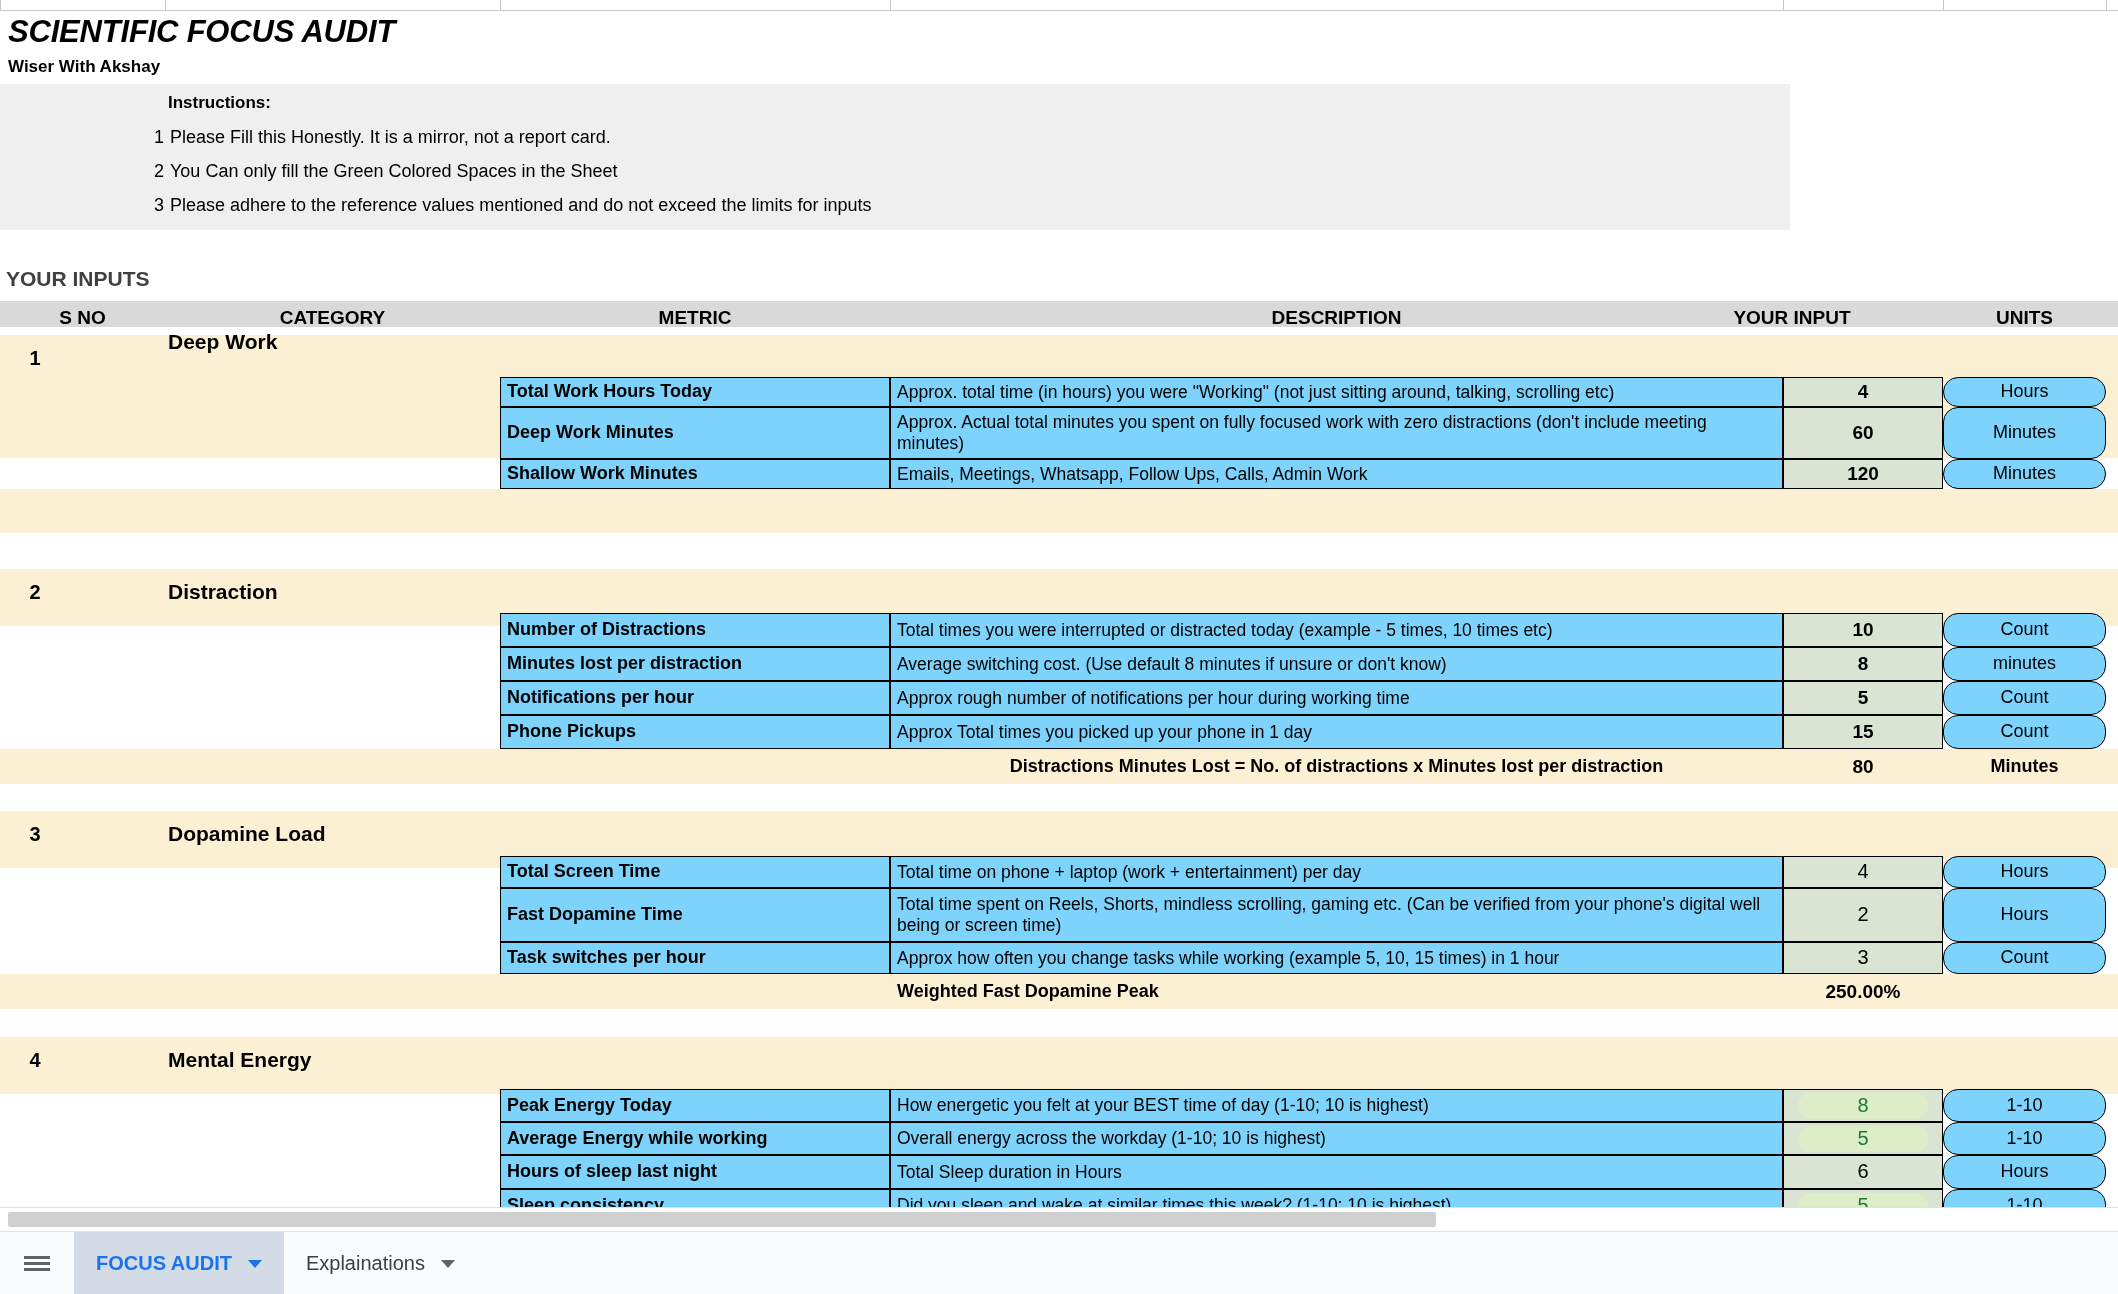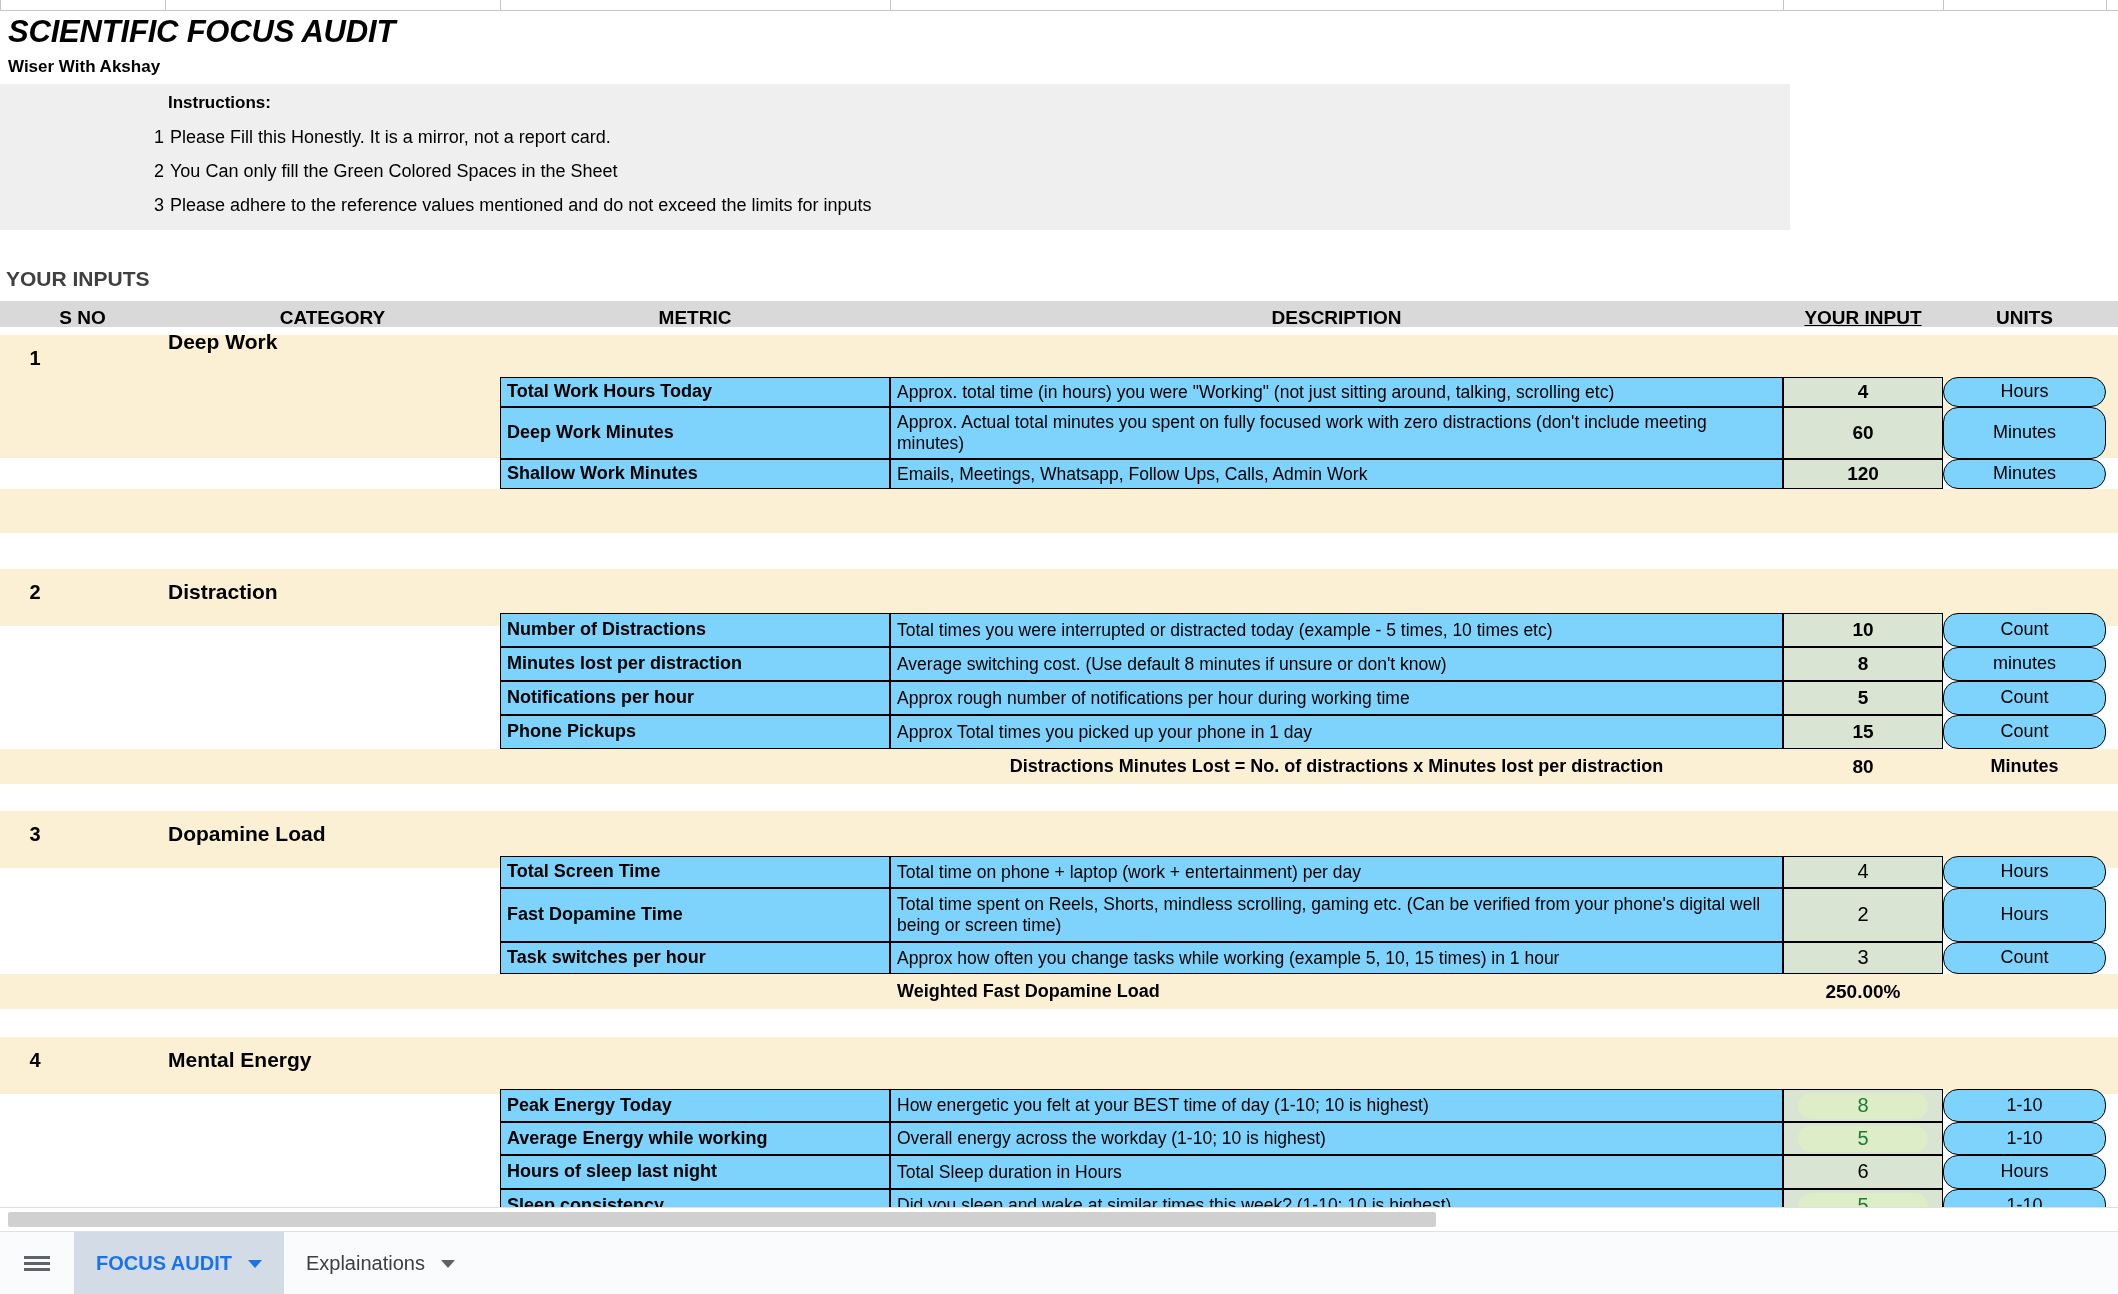--- a/index.html
+++ b/index.html
@@ -266,21 +266,21 @@
     </div>
   </div>
 
   <div class="your-inputs">YOUR INPUTS</div>
 
   <div class="row-band hdr-band" style="top:290px; height:26px;">
     <div class="cell hdr-cell" style="left:0px;    width:165px;  height:34px;">S NO</div>
     <div class="cell hdr-cell" style="left:165px;  width:335px;  height:34px;">CATEGORY</div>
     <div class="cell hdr-cell" style="left:500px;  width:390px;  height:34px;">METRIC</div>
     <div class="cell hdr-cell" style="left:890px;  width:893px;  height:34px;">DESCRIPTION</div>
-    <div class="cell hdr-cell" style="left:1783px; width:160px;  height:34px;text-decoration:underline;">YOUR INPUT</div>
+    <div class="cell hdr-cell" style="left:1712px; width:160px;  height:34px;">YOUR INPUT</div>
     <div class="cell hdr-cell" style="left:1943px; width:163px;  height:34px;">UNITS</div>
   </div>
 
   <div class="row-band cream-band" style="top:324px; height:123px;"></div>
   <div class="secnum" style="left:0px;   top:336px;">1</div>
   <div class="seccat" style="left:168px; top:319px;">Deep Work</div>
 
   <div class="gridcell metric" style="left:500px;  top:366px; width:390px; height:30px;">Total Work Hours Today</div>
   <div class="gridcell" style="left:890px;  top:366px; width:893px; height:30px;">Approx. total time (in hours) you were "Working" (not just sitting around, talking, scrolling etc)</div>
   <div class="gridcell inputcell" style="left:1783px; top:366px; width:160px; height:30px;">4</div>
@@ -339,21 +339,21 @@
   <div class="gridcell" style="left:890px;  top:877px; width:893px; height:54px;">Total time spent on Reels, Shorts, mindless scrolling, gaming etc. (Can be verified from your phone's digital well being or screen time)</div>
   <div class="gridcell inputcell plain" style="left:1783px; top:877px; width:160px; height:54px;">2</div>
   <div class="gridcell units center" style="left:1943px; top:877px; width:163px; height:54px;">Hours</div>
 
   <div class="gridcell metric" style="left:500px;  top:931px; width:390px; height:32px;">Task switches per hour</div>
   <div class="gridcell" style="left:890px;  top:931px; width:893px; height:32px;">Approx how often you change tasks while working (example 5, 10, 15 times) in 1 hour</div>
   <div class="gridcell inputcell plain" style="left:1783px; top:931px; width:160px; height:32px;">3</div>
   <div class="gridcell units center" style="left:1943px; top:931px; width:163px; height:32px;">Count</div>
 
   <div class="row-band cream-band" style="top:963px; height:35px;"></div>
-  <div class="summary-label" style="left:890px;  top:963px; width:893px; height:35px; justify-content:flex-start; padding-left:7px;">Weighted Fast Dopamine Load</div>
+  <div class="summary-label" style="left:890px;  top:963px; width:893px; height:35px; justify-content:flex-start; padding-left:7px;">Weighted Fast Dopamine Peak</div>
   <div class="summary-val" style="left:1783px; top:963px; width:160px; height:35px;">250.00%</div>
 
   <div class="row-band cream-band" style="top:1026px; height:57px;"></div>
   <div class="secnum" style="left:0px;   top:1038px;">4</div>
   <div class="seccat" style="left:168px; top:1037px;">Mental Energy</div>
 
   <div class="gridcell metric" style="left:500px;  top:1078px; width:390px; height:33px;">Peak Energy Today</div>
   <div class="gridcell" style="left:890px;  top:1078px; width:893px; height:33px;">How energetic you felt at your BEST time of day (1-10; 10 is highest)</div>
   <div class="gridcell inputcell" style="left:1783px; top:1078px; width:160px; height:33px; padding:0 14px;">
       <span class="chip">8</span>

